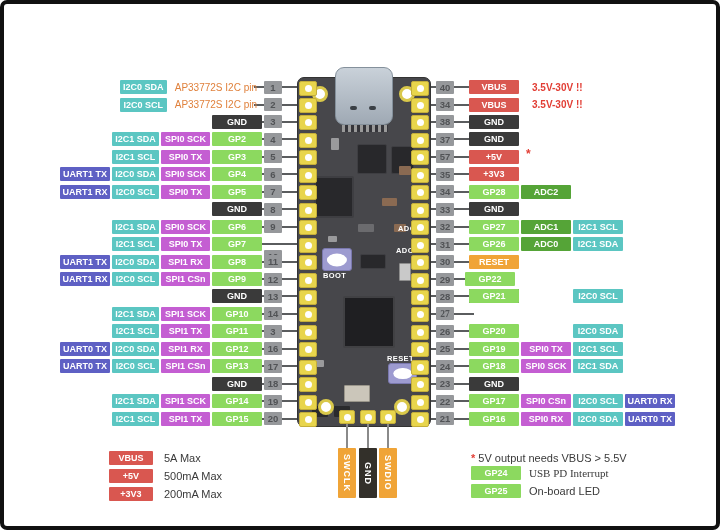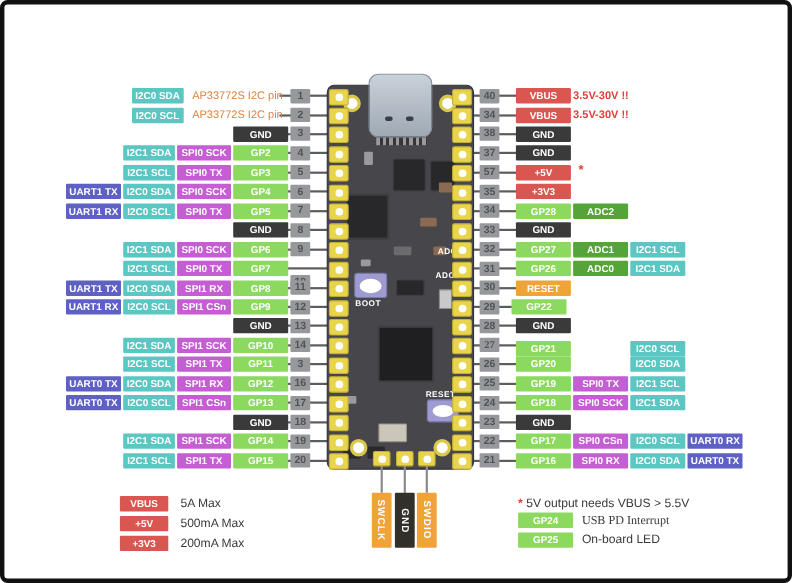--- a/index.html
+++ b/index.html
@@ -9,21 +9,21 @@
   .lrow{position:absolute;display:flex;gap:2px;align-items:center;height:14px;z-index:2;}
   .pbox{height:14px;display:flex;align-items:center;justify-content:center;color:#fff;font:700 9px "Liberation Sans",sans-serif;border-radius:1px;white-space:nowrap;}
   .w-uart{width:50px}.w-i2c{width:47px}.w-spi{width:49px}.w-gp{width:50px}.w-gnd{width:50px}
   .rrow .pbox{width:50px}
   .c-uart{background:var(--c-uart)}.c-i2c{background:var(--c-i2c)}.c-spi{background:var(--c-spi)}
   .c-gp{background:var(--c-gp)}.c-gnd{background:var(--c-gnd)}.c-power{background:var(--c-power)}
   .c-adc{background:var(--c-adc)}.c-reset{background:var(--c-reset)}
   .c-spacer{background:transparent}
   .pnum{position:absolute;width:18px;height:13px;background:#96989B;color:#515356;font:700 9.5px "Liberation Sans",sans-serif;display:flex;align-items:center;justify-content:center;z-index:2;border-radius:1px;}
   .note{font:400 10px "Liberation Sans",sans-serif;color:#E0813C;margin:0 5px 0 6px;white-space:nowrap;}
-  .warn{font:700 10px "Liberation Sans",sans-serif;color:#E23E35;white-space:nowrap;}
+  .warn{font:700 10px "Liberation Sans",sans-serif;color:#E23E35;margin-left:11px;white-space:nowrap;}
   .star{font:700 12px "Liberation Sans",sans-serif;color:#E23E35;margin-left:5px;transform:translateY(-3px);}
   
   #board{position:absolute;left:293px;top:73px;width:132px;height:348px;background:#47474B;border:1px solid #333;border-radius:7px;z-index:1;}
   .pad{position:absolute;width:16px;height:13px;background:#E8D54C;border:1px solid #C4AE3A;border-radius:2px;z-index:3;}
   .pad::after{content:"";position:absolute;left:50%;top:50%;width:7px;height:7px;margin:-3.5px 0 0 -3.5px;border-radius:50%;background:#fff;}
   .hole{position:absolute;width:10px;height:10px;border-radius:50%;background:#fff;border:3px solid #D9C84A;z-index:3;}
   #usb{position:absolute;left:37px;top:-11px;width:56px;height:56px;border-radius:9px;background:linear-gradient(180deg,#C9D1D9,#9FA9B4);border:1px solid #84909B;z-index:4;}
   #usb .dot{position:absolute;top:38px;width:7px;height:4px;background:#3A3F45;border-radius:2px;}
   #usb-pins{position:absolute;left:44px;top:47px;width:46px;height:7px;background:repeating-linear-gradient(90deg,#9A9A9A 0 3px,#35353a 3px 6px);z-index:3;}
   .chip{position:absolute;background:#28282B;border:1px solid #3E3E42;border-radius:2px;z-index:3;}
@@ -336,21 +336,21 @@
       </div>
       <div class="pad" style="left: 407px; top: 268.5px;"></div>
       <div class="pline" style="left: 420px; top: 291.4px; width: 50px;"></div>
       <div class="pnum" style="left: 432px; top: 285.9px;">28</div>
       <div class="lrow rrow" style="left: 465px; top: 285.4px;">
         <div class="pbox c-gnd">GND</div>
       </div>
       <div class="pad" style="left: 407px; top: 285.9px;"></div>
       <div class="pline" style="left: 420px; top: 308.9px; width: 50px;"></div>
       <div class="pnum" style="left: 432px; top: 303.4px; font-family: Liberation Serif, serif;">27</div>
-      <div class="lrow rrow" style="left: 465px; top: 306px;">
+      <div class="lrow rrow" style="left: 465px; top: 285px;">
         <div class="pbox c-gp">GP21</div>
         <div class="pbox c-spacer"></div>
         <div class="pbox c-i2c">I2C0 SCL</div>
       </div>
       <div class="pad" style="left: 407px; top: 303.4px;"></div>
       <div class="pline" style="left: 420px; top: 326.3px; width: 50px;"></div>
       <div class="pnum" style="left: 432px; top: 320.8px;">26</div>
       <div class="lrow rrow" style="left: 465px; top: 320.3px;">
         <div class="pbox c-gp">GP20</div>
         <div class="pbox c-spacer"></div>

